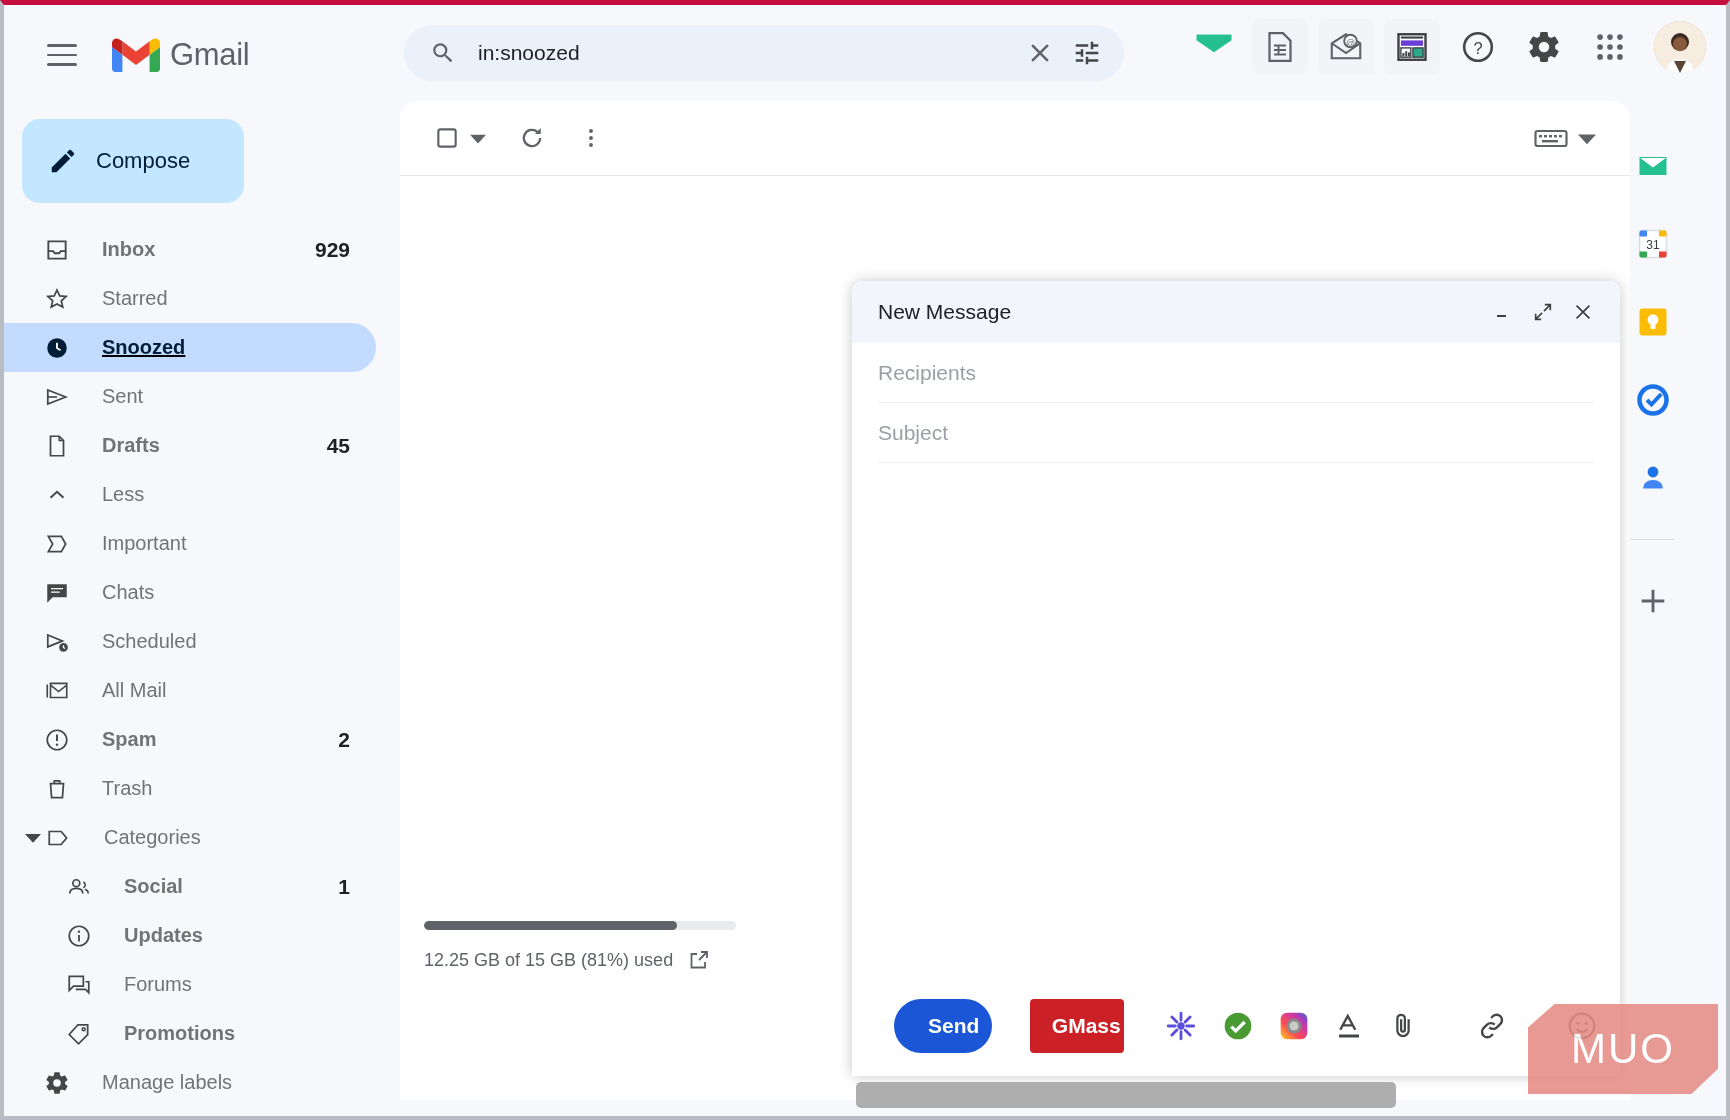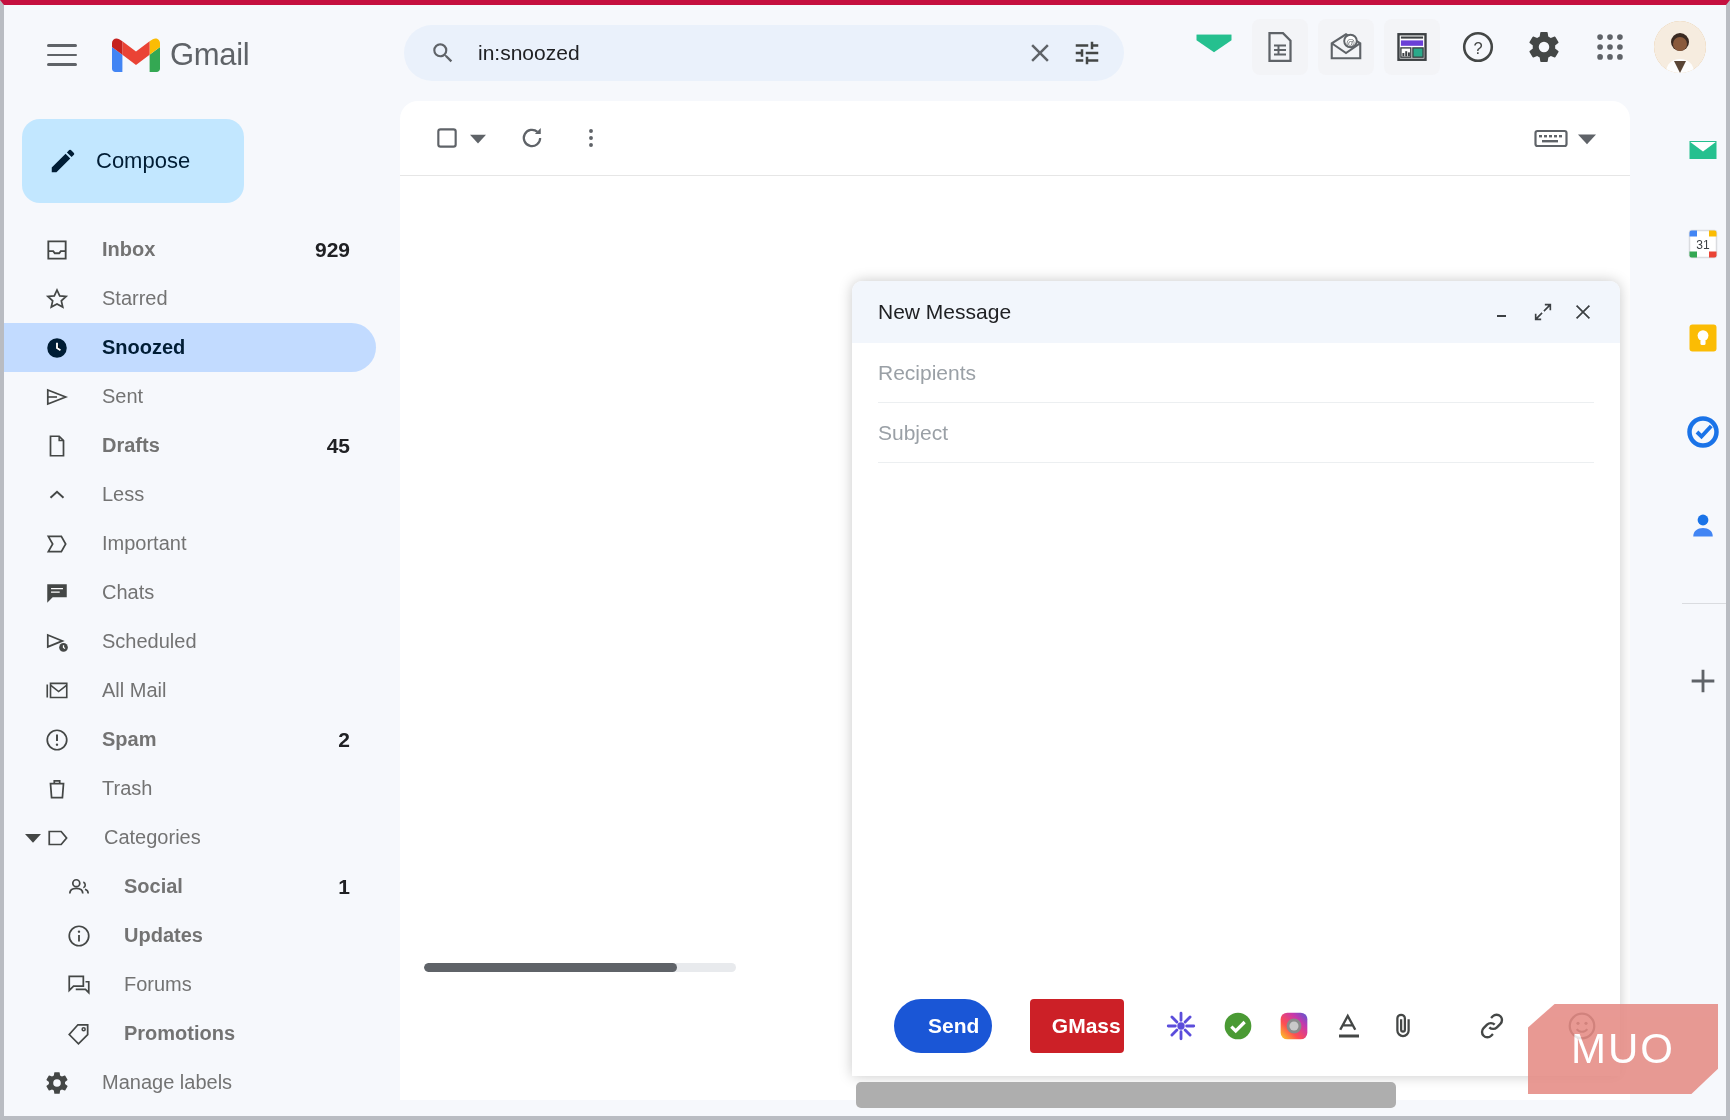--- a/index.html
+++ b/index.html
@@ -87,21 +87,21 @@
   .nav-item {
     height: 49px; display: flex; align-items: center;
     padding-left: 40px; padding-right: 26px; cursor: pointer;
     border-top-right-radius: 26px; border-bottom-right-radius: 26px;
     margin-right: 28px;
   }
   .nav-item .ico { width: 34px; flex: none; display:flex; align-items:center; }
   .nav-item .label { flex: 1; font-size: 20px; color: #737373; margin-left: 24px; }
   .nav-item .count { font-size: 21px; color: #202124; }
   .nav-item.bold .label, .nav-item.bold .count { font-weight: bold; }
-  .nav-item.active { background: #c2dbff; }
+  .nav-item.active { background: #c2dbff; text-decoration: underline; }
   .nav-item.active .label { font-weight: bold; color: #001d35; }
   .nav-item.sub { padding-left: 62px; }
   .nav-item.cat { padding-left: 16px; }
   .nav-item.cat .caret { width: 26px; display:flex; align-items:center; justify-content:center; }
 
   
   .main {
     position: absolute; left: 396px; top: 96px; right: 96px; bottom: 16px;
     background: #ffffff; border-radius: 18px 18px 0 0;
     overflow: hidden;
@@ -167,23 +167,23 @@
   .gmass-arrow { background: #cc2027; width: 48px; display:flex; align-items:center; justify-content:center;}
   .foot-icon { width: 52px; height: 52px; display:flex; align-items:center; justify-content:center; cursor:pointer; margin-left: 8px;}
 
   .cw-scrollbar {
     position: absolute; left: 852px; bottom: 8px; width: 540px; height: 26px;
     background: #aeaeae; border-radius: 5px;
   }
 
   
   .rail {
-    position: absolute; right: 0; top: 96px; width: 96px; bottom: 0;
+    position: absolute; right: 0; top: 112px; width: 96px; bottom: 0;
     background: #f6f8fc; display: flex; flex-direction: column;
-    align-items: flex-end; padding-top: 26px; gap: 48px;
+    align-items: flex-start; padding-top: 26px; gap: 32px;
   }
   .rail-btn { width: 46px; height: 46px; display:flex; align-items:center; justify-content:center; cursor:pointer;}
   .rail-sep { width: 44px; height: 1px; background: #dadce0; margin: 6px 0; }
 
   
   .muo {
     position: absolute; right: 8px; bottom: 22px;
     width: 190px; height: 90px; background: #e58b85; opacity: 0.88;
     clip-path: polygon(14% 0, 100% 0, 100% 72%, 86% 100%, 0 100%, 0 26%);
     display: flex; align-items: center; justify-content: center;
@@ -552,20 +552,26 @@
             <path fill="#5f6368" d="M0 3h10L5 8.5z"></path>
           </svg>
         </div>
       </div>
     </div>
     <div class="main-divider"></div>
 
     <div class="storage">
       <div class="storage-bar">
         <div class="storage-fill" id="storageFill" style="width: 81%;"></div>
+      </div>
+      <div class="storage-text">
+        <span>12.25 GB of 15 GB (81%) used</span>
+        <svg width="24" height="24" viewBox="0 0 24 24">
+          <path fill="none" stroke="#5f6368" stroke-width="1.8" d="M14 4h6v6M20 4l-8 8M18 14v5.5H4.5V6H10"></path>
+        </svg>
       </div>
     </div>
   </div>
 
   <div class="compose-win">
     <div class="cw-header">
       <span class="cw-title">New Message</span>
       <div class="cw-ctrl">
         <svg width="20" height="20" viewBox="0 0 20 20">
             <path stroke="#3c4043" stroke-width="1.8" d="M4 14h9"></path>

